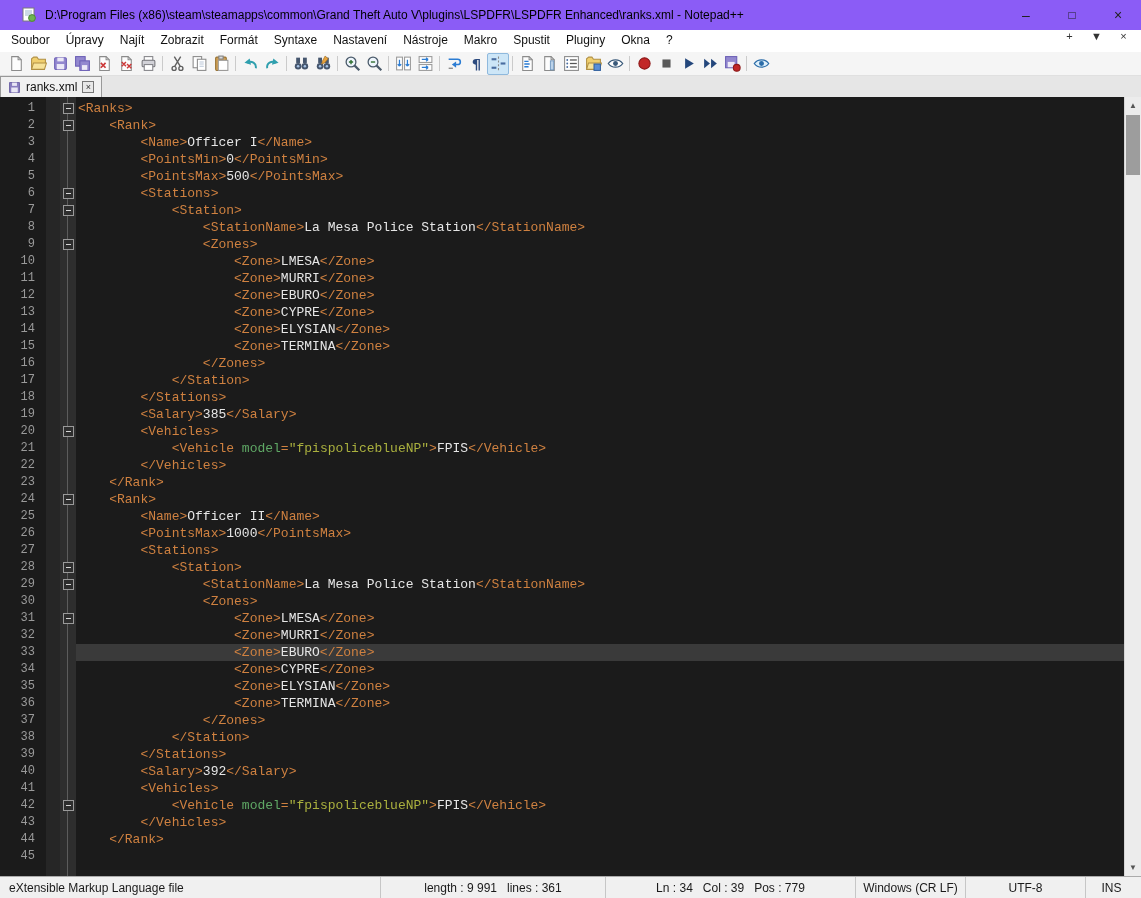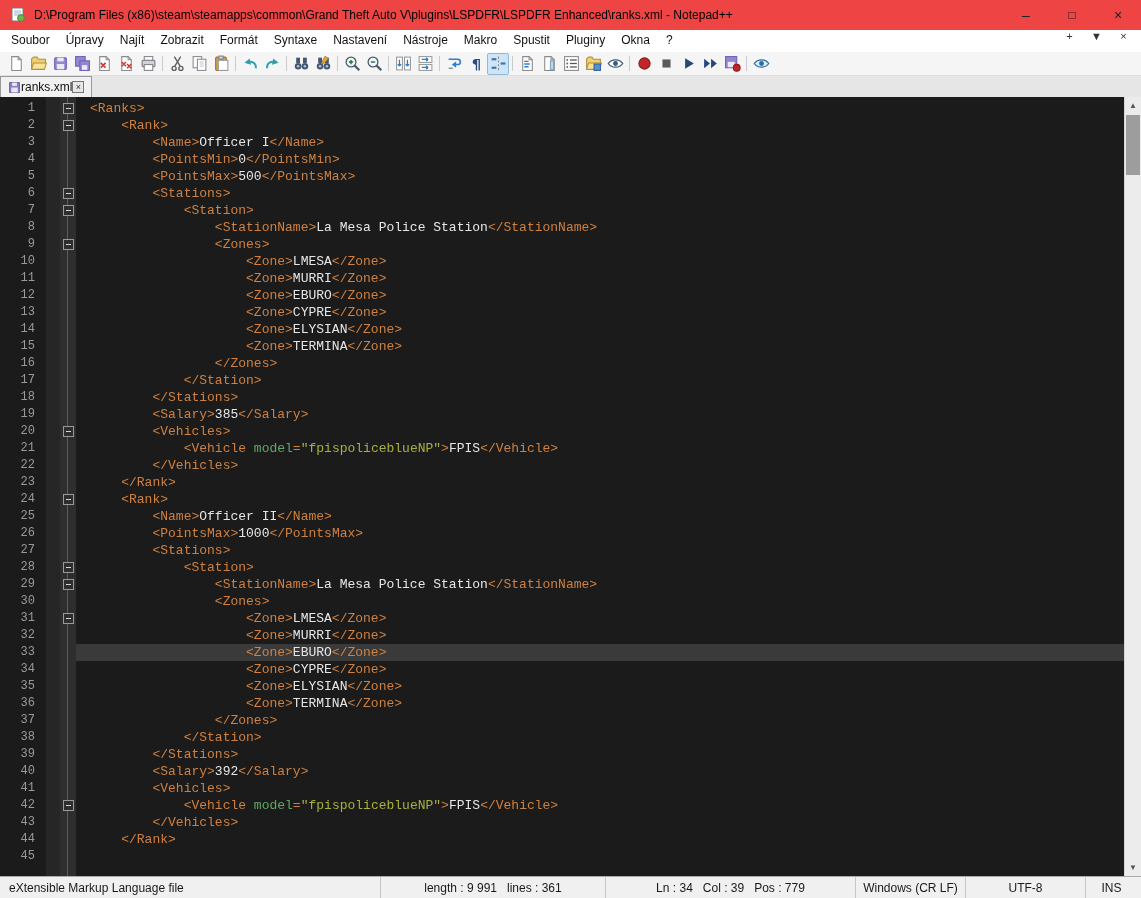--- a/index.html
+++ b/index.html
@@ -1,57 +1,57 @@
 <!DOCTYPE html>
 <html style="--tag: #cf8140; --value: #e6e6e6; --attr: #5fa865; --attr-value: #aab03e; --editor-bg: #1b1b1b; --current-line-bg: #3a3a3a; --line-number: #9a9a9a;"><head>
 <meta charset="utf-8">
 <style>
   *{margin:0;padding:0;box-sizing:border-box}
   html,body{width:1141px;height:898px}
   body{font-family:"Liberation Sans",sans-serif;background:#fff;overflow:hidden}
   .window{width:1141px;height:898px;display:flex;flex-direction:column;background:#fff}
 
   
-  .titlebar{height:30px;flex:0 0 auto;display:flex;align-items:center;background:#ef4444;padding-left:9px}
+  .titlebar{height:30px;flex:0 0 auto;display:flex;align-items:center;background:#8b5cf6;padding-left:20px}
   .app-icon{width:18px;height:18px;margin-right:7px;display:flex;align-items:center;justify-content:center}
   .title-text{font-size:12px;color:#000;flex:1;white-space:nowrap;overflow:hidden}
   .win-btn{width:46px;height:30px;display:flex;align-items:center;justify-content:center;font-size:14px;color:#222}
   .win-btn.maxi{font-size:12px}
 
   
   .menubar{height:22px;flex:0 0 auto;display:flex;align-items:flex-start;background:#fff;font-size:12px;color:#111;padding-left:3px}
   .menu-items{display:flex;align-items:center}
   .menu-item{padding:3px 8px;cursor:default}
   .menu-right{margin-left:auto;display:flex;align-items:center;padding-right:4px}
   .menu-right-btn{width:27px;text-align:center;font-size:11px;color:#333}
 
   
   .toolbar{height:24px;flex:0 0 auto;background:#f5f5f5;display:flex;align-items:center;padding-left:5px;border-bottom:1px solid #e0e0e0}
   .tbi{width:22px;height:22px;display:flex;align-items:center;justify-content:center;border:1px solid transparent;border-radius:2px;flex:0 0 auto}
   .tbi.active{background:#cde6f7;border-color:#8fb9dd}
   .tb-sep{width:1px;height:15px;background:#cbcbcb;margin:0 3px;flex:0 0 auto}
 
   
   .tabbar{height:21px;flex:0 0 auto;background:#e6e6e6;display:flex;align-items:flex-end}
-  .tab{height:21px;display:flex;align-items:center;padding:0 7px;background:#f1f1f1;border:1px solid #999;border-bottom:none;font-size:12px;color:#111}
+  .tab{height:21px;display:flex;align-items:center;gap:5px;padding:0 7px;background:#f1f1f1;border:1px solid #999;border-bottom:none;font-size:12px;color:#111}
   .tab-icon{display:flex;align-items:center}
   .tab-close{width:12px;height:12px;border:1px solid #777;display:flex;align-items:center;justify-content:center;font-size:9px;color:#333;line-height:1;background:#e8e8e8}
 
   
   .editor{flex:1;display:flex;background:var(--editor-bg,#1b1b1b);overflow:hidden}
   .gutter{width:46px;flex:0 0 auto;padding-top:3px;font-family:"Liberation Mono",monospace;font-size:12px;color:var(--line-number,#9a9a9a);text-align:right}
   .ln{height:17px;line-height:17px;padding-right:11px}
   .margin-bookmark{width:14px;flex:0 0 auto;background:#262626}
   .margin-fold{width:16px;flex:0 0 auto;background:#2e2e2e;position:relative;padding-top:3px}
   .margin-fold::before{content:'';position:absolute;left:7px;top:0;bottom:0;width:1px;background:#5c5c5c}
   .fold-cell{height:17px;display:flex;align-items:center;justify-content:center;position:relative}
   .fold-box{width:11px;height:11px;border:1px solid #9a9a9a;background:#2e2e2e;position:relative;z-index:1}
   .fold-box::after{content:'';position:absolute;left:2px;right:2px;top:4px;height:1px;background:#d6d6d6}
   .code-col{flex:1;padding-top:3px;font-family:"Liberation Mono",monospace;font-size:13px;overflow:hidden}
-  .code-line{height:17px;line-height:17px;white-space:pre;padding-left:14px}
+  .code-line{height:17px;line-height:17px;white-space:pre;padding-left:2px}
   .code-line.current{background:var(--current-line-bg,#3a3a3a)}
   .sg-t{color:var(--tag,#cf8140)}
   .sg-v{color:var(--value,#e6e6e6);font-weight:normal}
   .sg-a{color:var(--attr,#5fa865)}
   .sg-q{color:var(--attr-value,#aab03e)}
 
   
   .vscroll{width:17px;flex:0 0 auto;background:#ececec;position:relative;border-left:1px solid #d6d6d6}
   .sb-arrow{position:absolute;left:0;width:16px;height:17px;display:flex;align-items:center;justify-content:center;font-size:8px;color:#555}
   .sb-arrow.up{top:0}

